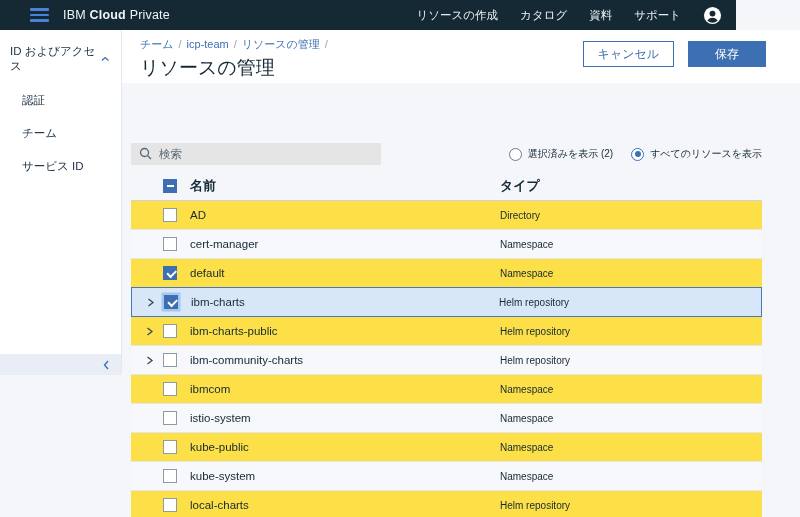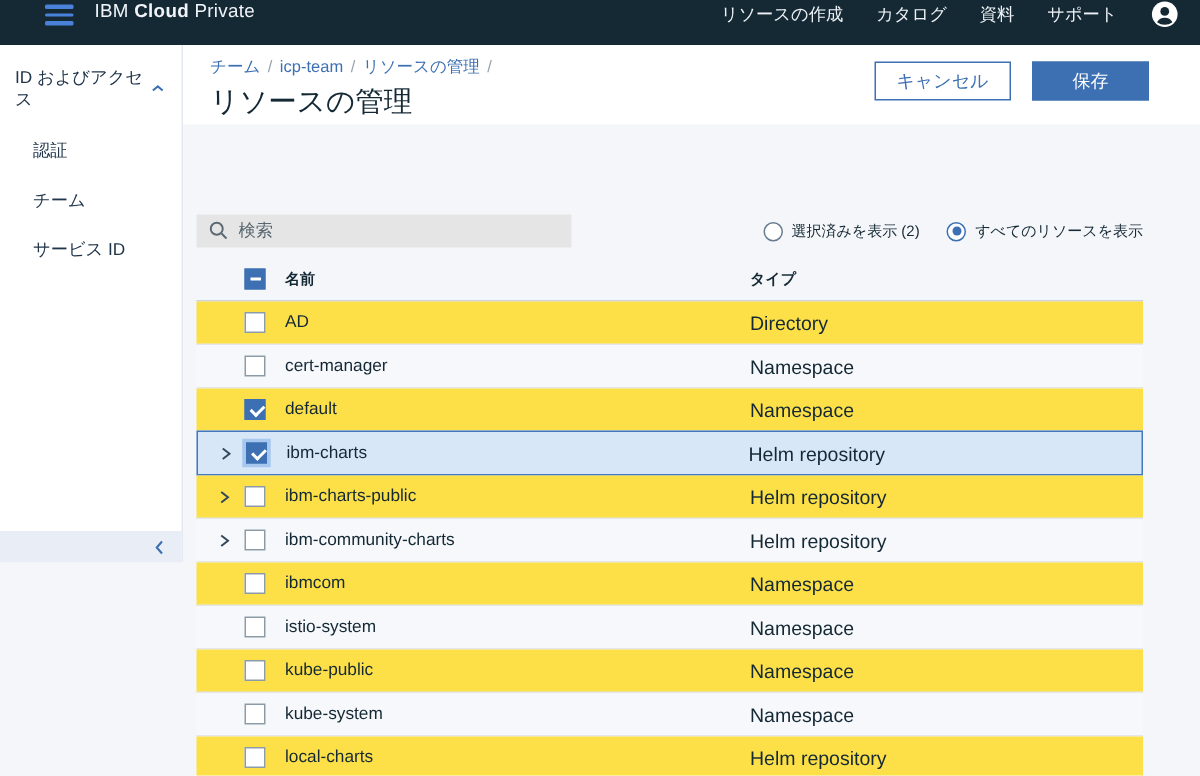--- a/index.html
+++ b/index.html
@@ -5,22 +5,22 @@
   * { margin:0; padding:0; box-sizing:border-box; }
   html,body { width:800px; height:517px; overflow:hidden; }
   body {
     font-family:"Liberation Sans","DejaVu Sans",sans-serif;
     background:#f4f6fa; color:#152935; font-size:12px;
     position:relative;
   }
 
   
   .header {
-    position:absolute; top:0; left:0; width:800px; height:30px;
-    background:#152935; display:flex; align-items:flex-start; color:#fff; z-index:10;
+    position:absolute; top:0; left:0; width:736px; height:30px;
+    background:#152935; display:flex; align-items:center; color:#fff; z-index:10;
   }
   .hamburger { margin-left:30px; width:19px; cursor:pointer; }
   .hamburger div { height:2.5px; background:#4a82d9; margin:3px 0; border-radius:1px; }
   .brand { margin-left:14px; font-size:12.5px; letter-spacing:.2px; color:#f0f4f8; white-space:nowrap; }
   .brand b { font-weight:700; }
   .header-right { margin-left:auto; display:flex; align-items:center; gap:22px; padding-right:14px; }
   .header-link { font-size:11.5px; color:#eef2f6; cursor:pointer; white-space:nowrap; }
   .avatar { width:19px; height:19px; display:block; cursor:pointer; }
 
   
@@ -90,22 +90,22 @@
   .cbx { width:14px; height:14px; border:1px solid #8c9ba5; background:#fff;
          position:relative; flex:0 0 auto; margin-right:13px; cursor:pointer; }
   .cbx.checked { background:#3d70b2; border-color:#3d70b2; }
   .cbx.checked::after { content:''; position:absolute; left:2.5px; top:3px;
          width:7px; height:3.5px; border-left:2px solid #fff; border-bottom:2px solid #fff;
          transform:rotate(-45deg); }
   .cbx.indet { background:#3d70b2; border-color:#3d70b2; }
   .cbx.indet::after { content:''; position:absolute; left:2.5px; top:5.5px; width:7px; height:2px; background:#fff; }
   .cbx.halo { box-shadow:0 0 0 2.5px #a6c8ef; }
   .cell-name { flex:1; font-size:11.5px; color:#152935; }
-  .cell-type { width:262px; font-size:13px; color:#152935; }
-  .t-head .cell-name, .t-head .cell-type { font-size:10px; color:#152935; }
+  .cell-type { width:262px; font-size:10px; color:#152935; }
+  .t-head .cell-name, .t-head .cell-type { font-size:13px; color:#152935; }
 </style>
 </head>
 <body>
 
 <div class="header">
   <div class="hamburger">
     <div></div>
       <div></div>
       <div></div>
   </div>

